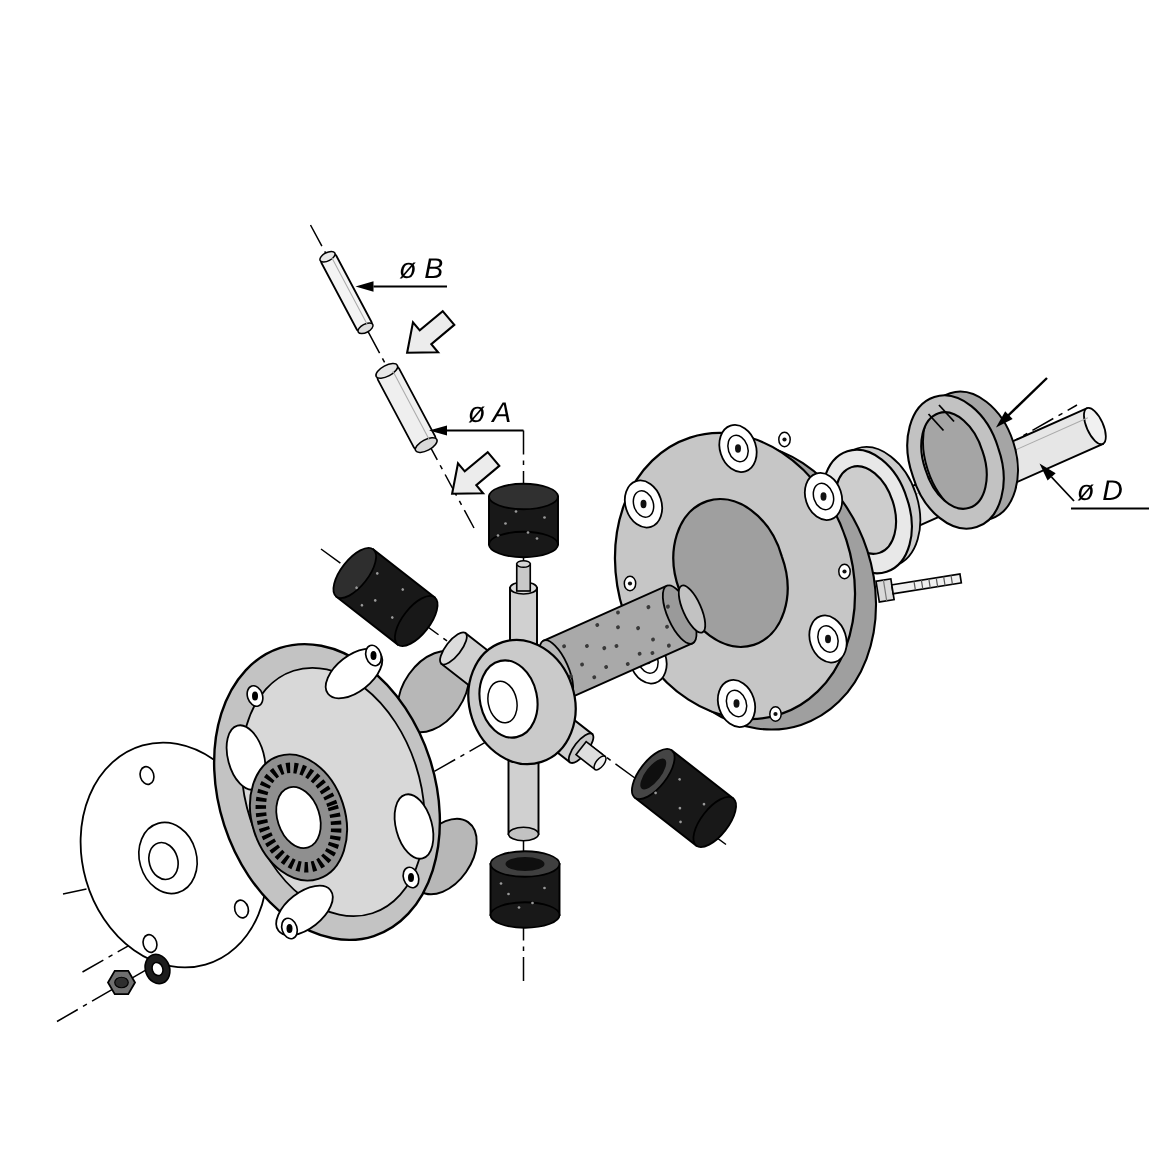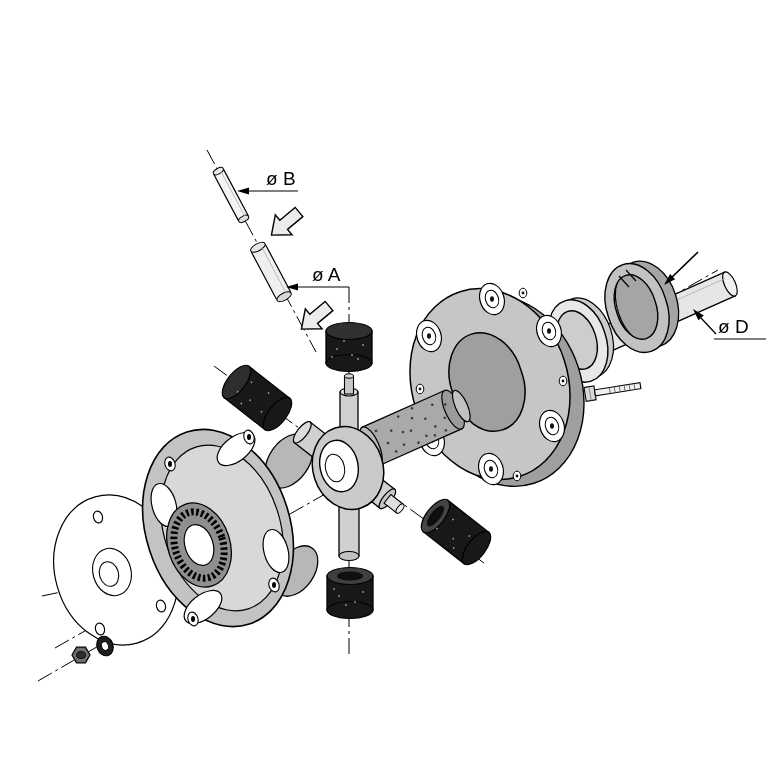--- a/index.html
+++ b/index.html
@@ -1,17 +1,17 @@
 <!DOCTYPE html>
 <html><head>
 <meta charset="utf-8">
 <style>
   html,body{margin:0;padding:0;background:#ffffff;}
   .canvas{position:relative;width:780px;height:783px;background:#ffffff;overflow:hidden;
-          font-family:"Liberation Sans", sans-serif;}
+          font-family:"Liberation Sans", sans-serif;font-style:italic;}
   svg{display:block;}
   .cl{stroke:#000;stroke-width:1;stroke-dasharray:16 4 3 4;fill:none;}
   .ln{stroke:#000;fill:none;}
   text.dim{font-family:"Liberation Sans", sans-serif;font-size:19px;fill:#000;}
 </style>
 </head>
 <body>
 
 <div class="canvas">
 <svg width="780" height="783" viewBox="0 0 780 783">

